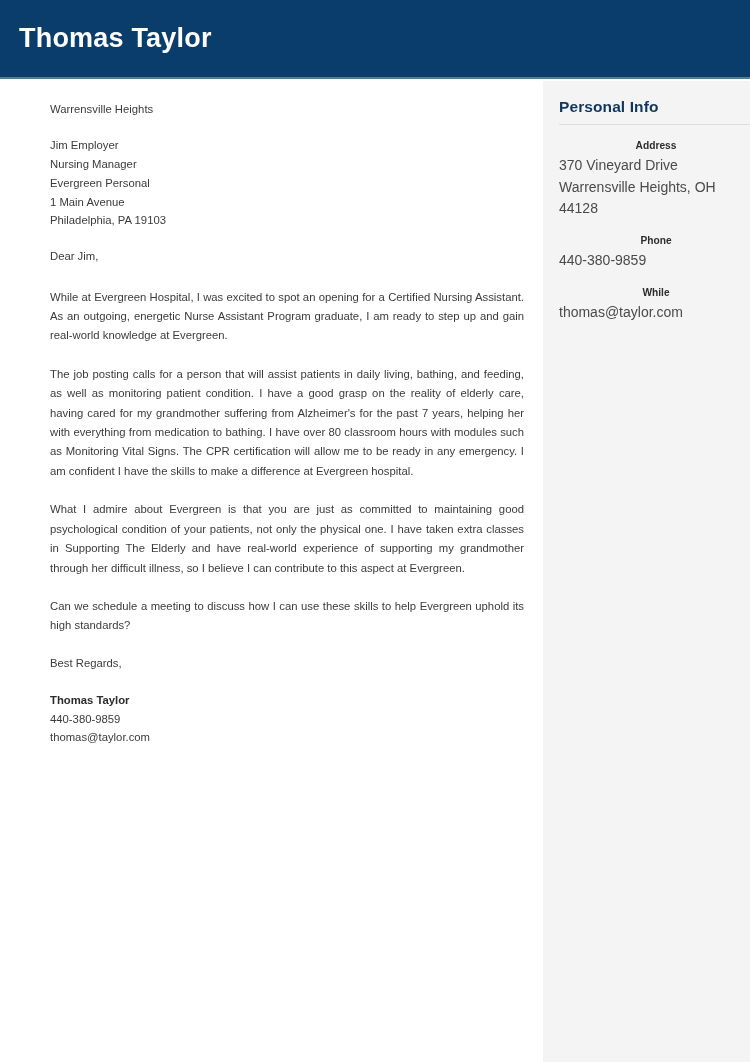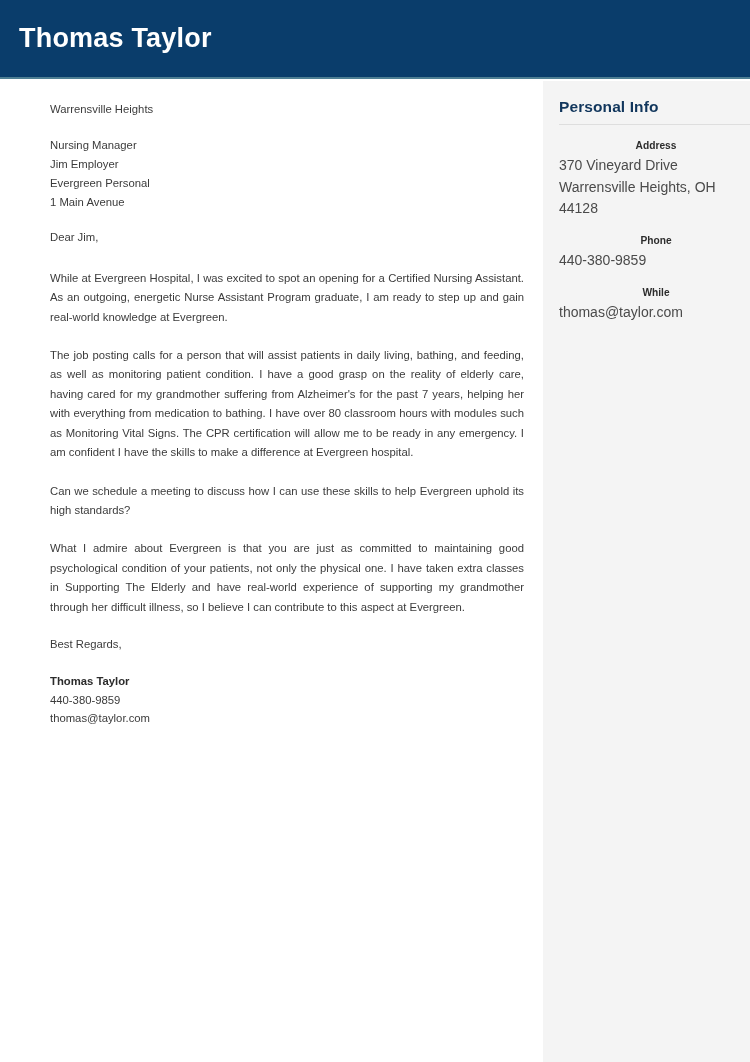--- a/index.html
+++ b/index.html
@@ -166,35 +166,36 @@
     <div class="header-name">Thomas Taylor</div>
   </div>
 
   <div class="body-wrap">
 
     <div class="main-col">
 
       <p class="letter-city">Warrensville Heights</p>
 
       <div class="recipient">
+        <div>Jim Employer</div>
         <div>Nursing Manager</div>
-        <div>Jim Employer</div>
         <div>Evergreen Personal</div>
         <div>1 Main Avenue</div>
+        <div>Philadelphia, PA 19103</div>
       </div>
 
       <p class="salutation">Dear Jim,</p>
 
       <p class="para">While at Evergreen Hospital, I was excited to spot an opening for a Certified Nursing Assistant. As an outgoing, energetic Nurse Assistant Program graduate, I am ready to step up and gain real-world knowledge at Evergreen.</p>
 
       <p class="para">The job posting calls for a person that will assist patients in daily living, bathing, and feeding, as well as monitoring patient condition. I have a good grasp on the reality of elderly care, having cared for my grandmother suffering from Alzheimer's for the past 7 years, helping her with everything from medication to bathing. I have over 80 classroom hours with modules such as Monitoring Vital Signs. The CPR certification will allow me to be ready in any emergency. I am confident I have the skills to make a difference at Evergreen hospital.</p>
 
+      <p class="para">What I admire about Evergreen is that you are just as committed to maintaining good psychological condition of your patients, not only the physical one. I have taken extra classes in Supporting The Elderly and have real-world experience of supporting my grandmother through her difficult illness, so I believe I can contribute to this aspect at Evergreen.</p>
+
       <p class="para">Can we schedule a meeting to discuss how I can use these skills to help Evergreen uphold its high standards?</p>
-
-      <p class="para">What I admire about Evergreen is that you are just as committed to maintaining good psychological condition of your patients, not only the physical one. I have taken extra classes in Supporting The Elderly and have real-world experience of supporting my grandmother through her difficult illness, so I believe I can contribute to this aspect at Evergreen.</p>
 
       <p class="closing">Best Regards,</p>
 
       <div>
         <p class="sign-name">Thomas Taylor</p>
         <p class="sign-line">440-380-9859</p>
         <p class="sign-line">thomas@taylor.com</p>
       </div>
 
     </div>

